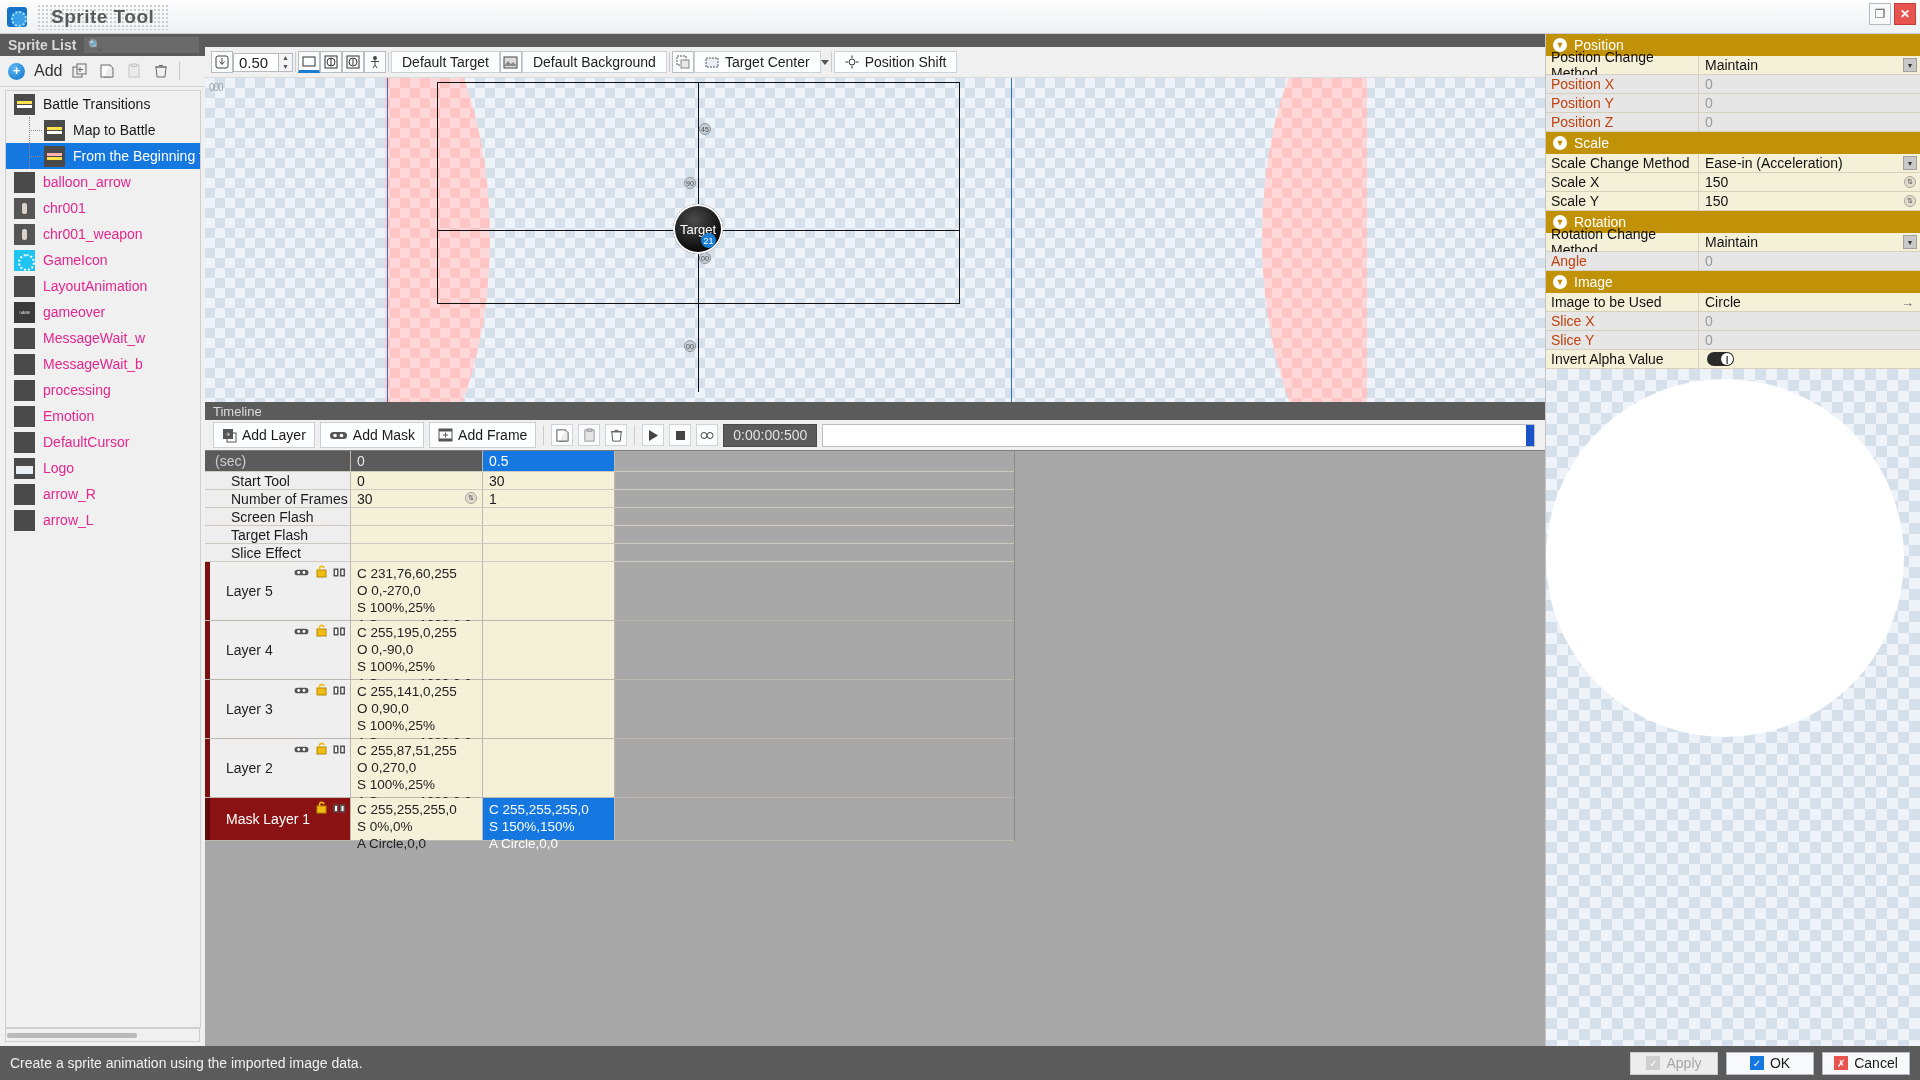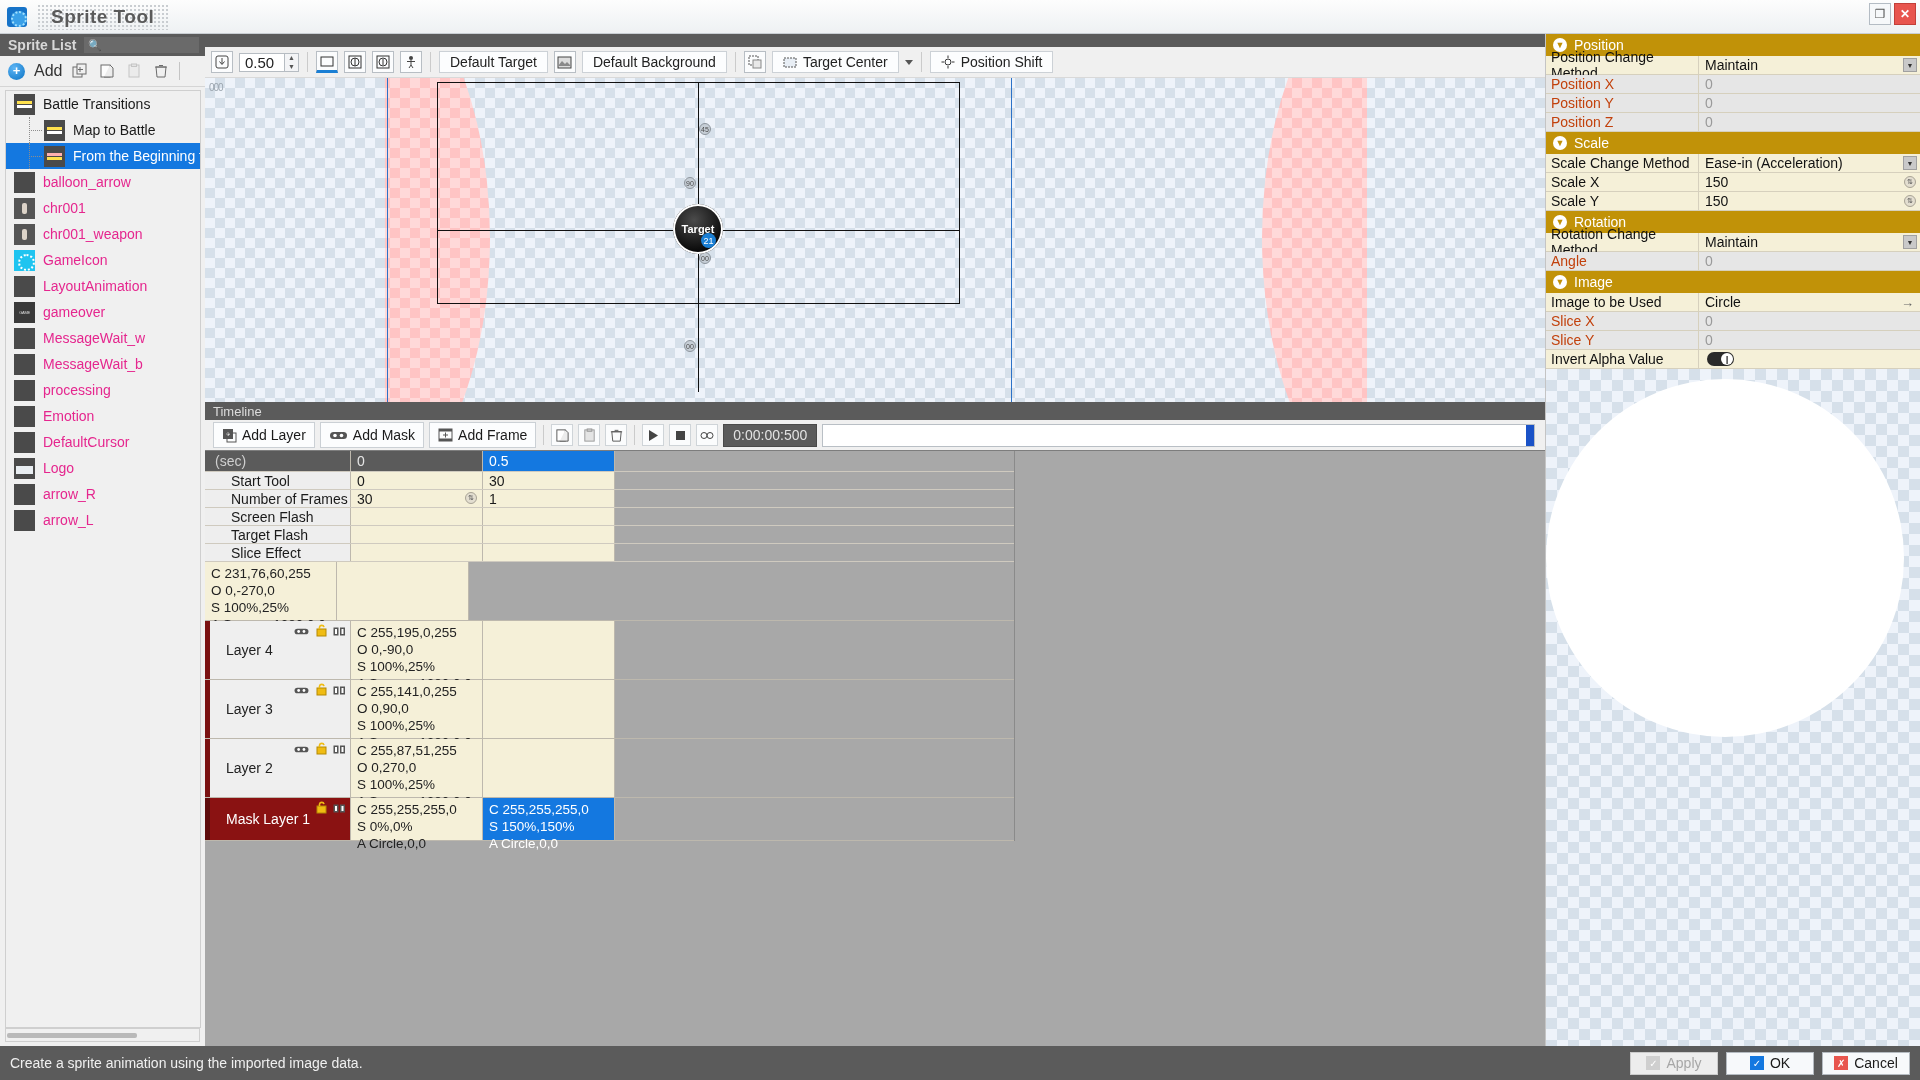--- a/index.html
+++ b/index.html
@@ -87,21 +87,21 @@
   .sp-label.dark { color:#1a1a1a; }
   .tree-line { position:absolute; left:23px; top:0; bottom:0; width:1px; border-left:1px dotted #8d8d8d; }
   .tree-elbow { position:absolute; left:23px; top:13px; width:13px; border-top:1px dotted #8d8d8d; }
   #sidebar-scroll { height: 14px; background:#f0f0f0; margin:0 5px 4px 5px; position:relative; border:1px solid #cfcfcf;}
   #sidebar-scroll .thumb { position:absolute; left:1px; top:4px; width:130px; height:5px; background:#b9b9b9; border-radius:2px;}
 
   
   #center { flex: 1; display: flex; flex-direction: column; min-width:0; background:#f0f0f0;}
   #canvas-topbar { height: 13px; background:#5b5b5b; }
   #view-toolbar {
-    height: 31px; display: flex; align-items: center; gap: 6px; padding: 12px 6px;
+    height: 31px; display: flex; align-items: center; gap: 0; padding: 12px 6px;
     background: #f0f0f0; border-bottom: 1px solid #d9d9d9;
   }
   .btn-ico {
     width: 22px; height: 22px; border: 1px solid #b8bec4; background:#fbfcfd;
     display:flex;align-items:center;justify-content:center; font-size:12px; color:#444; flex:none;
   }
   .btn-ico.flat { border-color:#cfd4d8; }
   .btn-ico.active { border-bottom: 3px solid #1a7fd4; }
   .spin-wrap { display:flex; align-items:stretch; flex:none;}
   .spin-val {
@@ -137,21 +137,21 @@
   .vguide { position:absolute; top:0; bottom:0; width:1px; background:#2c72c7;}
   #frame-box { position:absolute; border:1px solid #111; }
   #frame-h { position:absolute; height:1px; background:#111; }
   #frame-v { position:absolute; width:1px; background:#111; }
   #target-puck {
     position:absolute; width:50px; height:50px; border-radius:50%;
     background: radial-gradient(circle at 42% 32%, #4b4b4b, #080808 72%);
     display:flex; align-items:center; justify-content:center;
     box-shadow: 0 0 0 2px #fff inset;
   }
-  #target-puck span { color:#fff; font-size:11px; font-weight:bold;text-align:center; }
+  #target-puck span { color:#fff; font-size:13px; font-weight:normal;text-align:center; }
   #target-badge { position:absolute; right:7px; bottom:6px; width:15px;height:15px;border-radius:50%;
      background:#1a7fd4; color:#fff; font-size:9px; display:flex;align-items:center;justify-content:center;}
   .handle { position:absolute; width:12px;height:12px;border-radius:50%;background:#c6ced6;border:1px solid #8d959d;
      font-size:7px; color:#4a4a4a; display:flex;align-items:center;justify-content:center;}
 
   
   #timeline-header { height:18px; background:#5b5b5b; color:#dcdcdc; font-size:13px;
      display:flex;align-items:center;padding-left:8px; }
   #timeline-toolbar { height:30px; display:flex; align-items:center; gap:5px; padding:0 8px; background:#f0f0f0;}
   .tl-btn { height:23px; border:1px solid #cbd0d5; background:#fcfdfe; display:flex;align-items:center;
@@ -574,20 +574,40 @@
             <div class="c-name plain">Target Flash</div>
             <div class="c-col"></div>
             <div class="c-col"></div>
           </div>
           <div class="tl-row prop">
             <div class="c-name plain">Slice Effect</div>
             <div class="c-col"></div>
             <div class="c-col"></div>
           </div>
           <div class="layer-row">
+            <div class="layer-name" style="height:58px">
+              <div class="layer-icons">
+                <span class="li"><svg width="17" height="9" viewBox="0 0 19 11">
+                    <rect x="1" y="2" width="17" height="7" rx="3.5" fill="#555"></rect>
+                    <circle cx="6" cy="5.5" r="1.7" fill="#fff"></circle>
+                    <circle cx="12.5" cy="5.5" r="1.7" fill="#fff"></circle>
+                  </svg></span>
+                <span class="li lock"><svg width="11" height="13" viewBox="0 0 11 13">
+                    <rect x="1" y="5" width="9" height="7" fill="#f0bc12" stroke="#b58a05"></rect>
+                    <path d="M3.5 5V3.2A2.3 2.3 0 018 3.2" fill="none" stroke="#f0bc12" stroke-width="1.6"></path>
+                  </svg></span>
+                <span class="li"><svg width="13" height="9" viewBox="0 0 13 9">
+                    <rect x="0.5" y="0.5" width="5" height="8" fill="#555"></rect>
+                    <rect x="7" y="0.5" width="5" height="8" fill="#555"></rect>
+                    <rect x="2" y="2" width="2" height="5" fill="#fff"></rect>
+                    <rect x="8.5" y="2" width="2" height="5" fill="#fff"></rect>
+                  </svg></span>
+              </div>
+              <div class="lbl">Layer 5</div>
+            </div>
             <div class="layer-cell a" style="height:58px">C 231,76,60,255
 O 0,-270,0
 S 100%,25%
 A Screen_1280,0,0</div>
             <div class="layer-cell b" style="height:58px"></div>
           </div>
           <div class="layer-row">
             <div class="layer-name" style="height:58px">
               <div class="layer-icons">
                 <span class="li"><svg width="17" height="9" viewBox="0 0 19 11">

